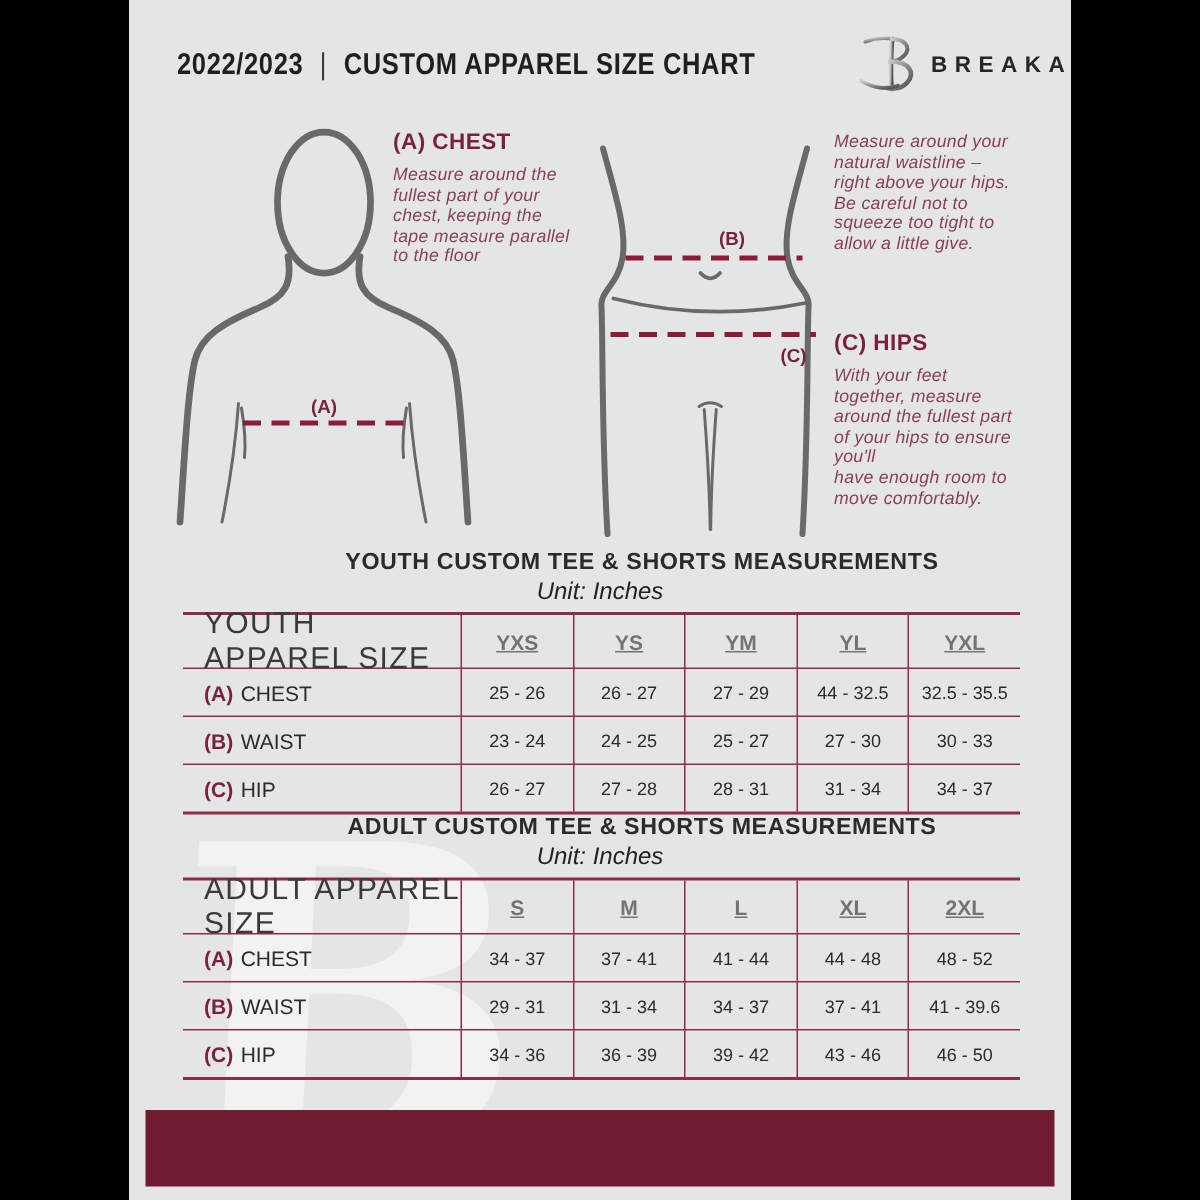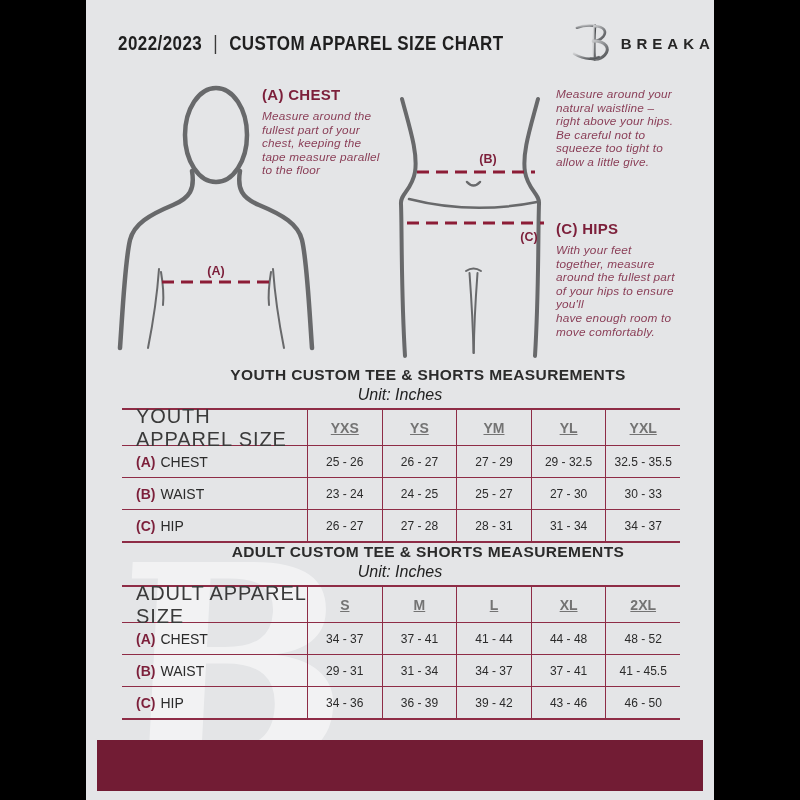--- a/index.html
+++ b/index.html
@@ -198,21 +198,21 @@
     <div class="cell th th-size vline">YL</div>
     <div class="cell th th-size vline">YXL</div>
 
     <div class="cell td-label">
       <span class="prefix">(A)</span>
       <span>CHEST</span>
     </div>
     <div class="cell vline">25 - 26</div>
     <div class="cell vline">26 - 27</div>
     <div class="cell vline">27 - 29</div>
-    <div class="cell vline">29 - 32.5</div>
+    <div class="cell vline">44 - 32.5</div>
     <div class="cell vline">32.5 - 35.5</div>
 
     <div class="cell td-label">
       <span class="prefix">(B)</span>
       <span>WAIST</span>
     </div>
     <div class="cell vline">23 - 24</div>
     <div class="cell vline">24 - 25</div>
     <div class="cell vline">25 - 27</div>
     <div class="cell vline">27 - 30</div>
@@ -250,21 +250,21 @@
     <div class="cell vline">48 - 52</div>
 
     <div class="cell td-label">
       <span class="prefix">(B)</span>
       <span>WAIST</span>
     </div>
     <div class="cell vline">29 - 31</div>
     <div class="cell vline">31 - 34</div>
     <div class="cell vline">34 - 37</div>
     <div class="cell vline">37 - 41</div>
-    <div class="cell vline">41 - 45.5</div>
+    <div class="cell vline">41 - 39.6</div>
 
     <div class="cell td-label">
       <span class="prefix">(C)</span>
       <span>HIP</span>
     </div>
     <div class="cell vline">34 - 36</div>
     <div class="cell vline">36 - 39</div>
     <div class="cell vline">39 - 42</div>
     <div class="cell vline">43 - 46</div>
     <div class="cell vline">46 - 50</div>

